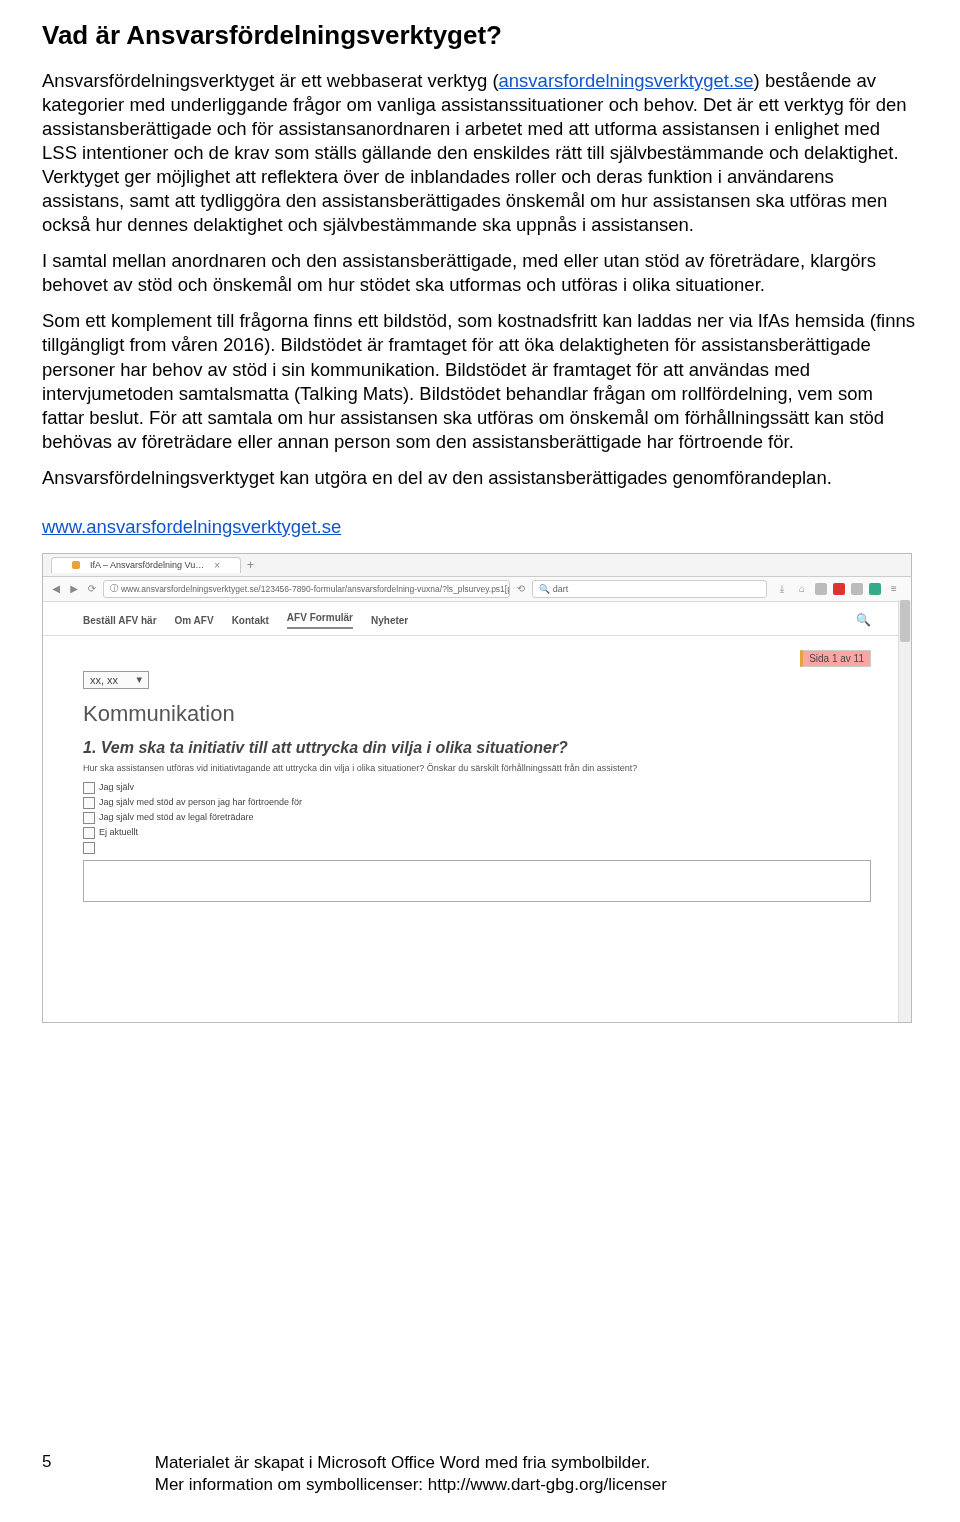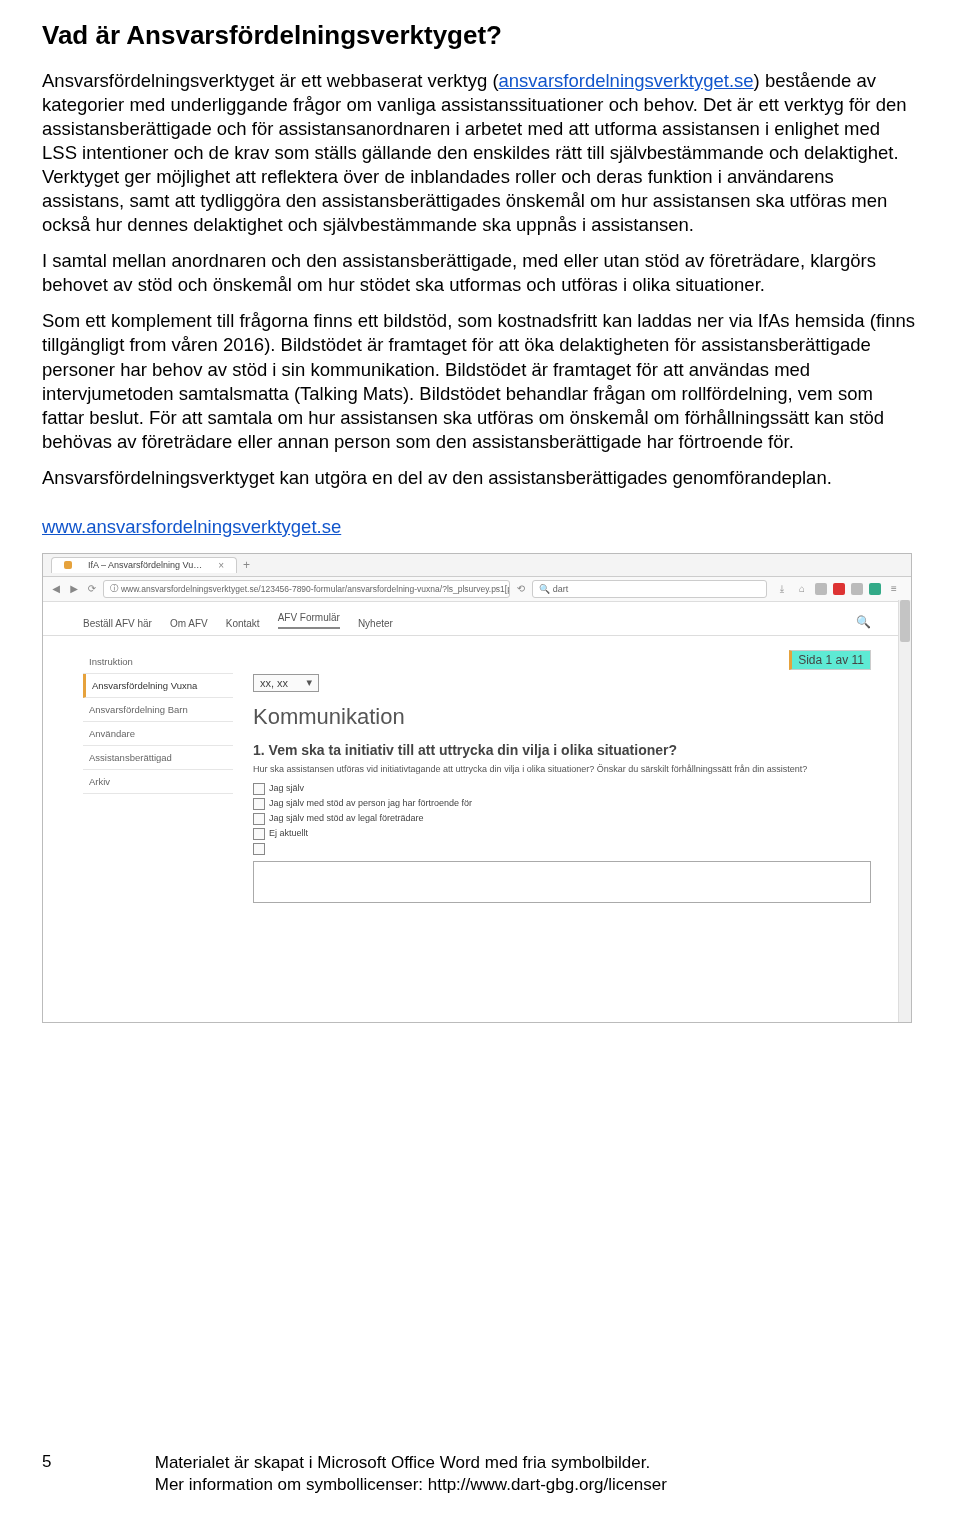--- a/index.html
+++ b/index.html
@@ -51,24 +51,24 @@
     border-bottom: 1px solid #ccc;
     display: flex;
     align-items: center;
   }
   .shot .tab {
     background: #fff;
     border: 1px solid #ccc;
     border-bottom: none;
     border-top-left-radius: 4px;
     border-top-right-radius: 4px;
-    padding: 2px 12px;
+    padding: 2px 20px;
     margin-left: 8px;
     font-size: 9px;
-    display:flex; align-items:center; gap:16px;
+    display:flex; align-items:center; gap:10px;
   }
   .shot .tab .favicon { width:8px; height:8px; background:#e6a23c; border-radius:2px;}
   .shot .tab .close { color:#888; font-size:10px;}
   .shot .plus { margin-left:6px; color:#888; font-size:12px;}
   .shot .addrrow {
     height: 24px;
     background: #f9f9f9;
     border-bottom: 1px solid #ddd;
     display: flex;
     align-items: center;
@@ -95,37 +95,38 @@
     padding: 0 6px;
     display:flex; align-items:center;
     background:#fff;
     font-size:9px; color:#666;
   }
   .shot .toolicons { display:flex; gap:6px; padding:0 4px;}
   .shot .ticon { width:12px; height:12px; background:#bbb; border-radius:2px;}
   .shot .ticon.red { background:#d33;}
   .shot .ticon.blue { background:#3a8;}
   .shot .mainnav {
-    display:flex; align-items:flex-end; gap:18px;
+    display:flex; align-items:center; gap:18px;
     padding: 10px 40px 6px 40px;
     font-size:10px; color:#555;
     border-bottom:1px solid #ddd;
+    font-weight:bold;
   }
   .shot .mainnav .active { border-bottom:2px solid #888; padding-bottom:4px;}
   .shot .mainnav .srch { margin-left:auto; color:#999; font-size:12px;}
   .shot .body { display:flex; padding: 14px 40px 0 40px; gap:20px;}
   .shot .sidebar { width:150px; font-size:9.5px;}
   .shot .sideitem { padding:6px 6px; border-bottom:1px solid #e6e6e6; color:#666;}
   .shot .sideitem.active { border-left:3px solid #e6a23c; color:#333;}
   .shot .content { flex:1; }
-  .shot .badge { float:right; background:#5eead4; border:1px solid #ccc; border-left:3px solid #e6a23c; font-size:12px; padding:2px 6px;}
+  .shot .badge { float:right; background:#fca5a5; border:1px solid #ccc; border-left:3px solid #e6a23c; font-size:10px; padding:2px 6px;}
   .shot .selectbox { margin-top:4px; border:1px solid #999; font-size:11px; padding:2px 30px 2px 6px; display:inline-flex; align-items:center; background:#fafafa; position:relative;}
   .shot .selectbox::after{content:"▾"; position:absolute; right:6px; color:#555;}
   .shot h2 { font-size:22px; font-weight:normal; color:#555; margin:12px 0 10px 0; font-family:Arial;}
-  .shot .qnum { font-size:14px; font-weight:bold; margin:12px 0 6px 0;}
+  .shot .qnum { font-size:16px; font-weight:bold; margin:12px 0 6px 0;font-style:italic;}
   .shot .qdesc { font-size:9px; color:#555; margin-bottom:8px; line-height:1.3;}
   .shot .opt { font-size:9px; color:#444; display:flex; align-items:flex-start; gap:4px; margin:3px 0;}
   .shot .cb { width:10px; height:10px; border:1px solid #888; background:#fafafa;}
   .shot .textarea { border:1px solid #aaa; height:40px; margin-top:6px; background:#fff;}
   .shot .vscroll { position:absolute; top:46px; right:0; width:12px; bottom:0; background:#f0f0f0; border-left:1px solid #ddd;}
   .shot .thumb { position:absolute; top:0; left:1px; width:10px; height:42px; background:#c4c4c4; border-radius:2px;}
   
   .footer {
     position: absolute;
     bottom: 26px;
@@ -192,28 +193,20 @@
     <div class="mainnav">
       <span>Beställ AFV här</span>
       <span>Om AFV</span>
       <span>Kontakt</span>
       <span class="active">AFV Formulär</span>
       <span>Nyheter</span>
       <span class="srch">🔍</span>
     </div>
 
     <div class="body">
-      <div class="sidebar">
-        <div class="sideitem">Instruktion</div>
-        <div class="sideitem active">Ansvarsfördelning Vuxna</div>
-        <div class="sideitem">Ansvarsfördelning Barn</div>
-        <div class="sideitem">Användare</div>
-        <div class="sideitem">Assistansberättigad</div>
-        <div class="sideitem">Arkiv</div>
-      </div>
       <div class="content">
         <div class="badge">Sida 1 av 11</div>
         <div style="clear:both"></div>
         <div class="selectbox">
           <span>xx, xx</span>
         </div>
         <h2>Kommunikation</h2>
         <div class="qnum">1. Vem ska ta initiativ till att uttrycka din vilja i olika situationer?</div>
         <div class="qdesc">Hur ska assistansen utföras vid initiativtagande att uttrycka din vilja i olika situationer? Önskar du särskilt förhållningssätt från din assistent?</div>
         <div class="opt">

